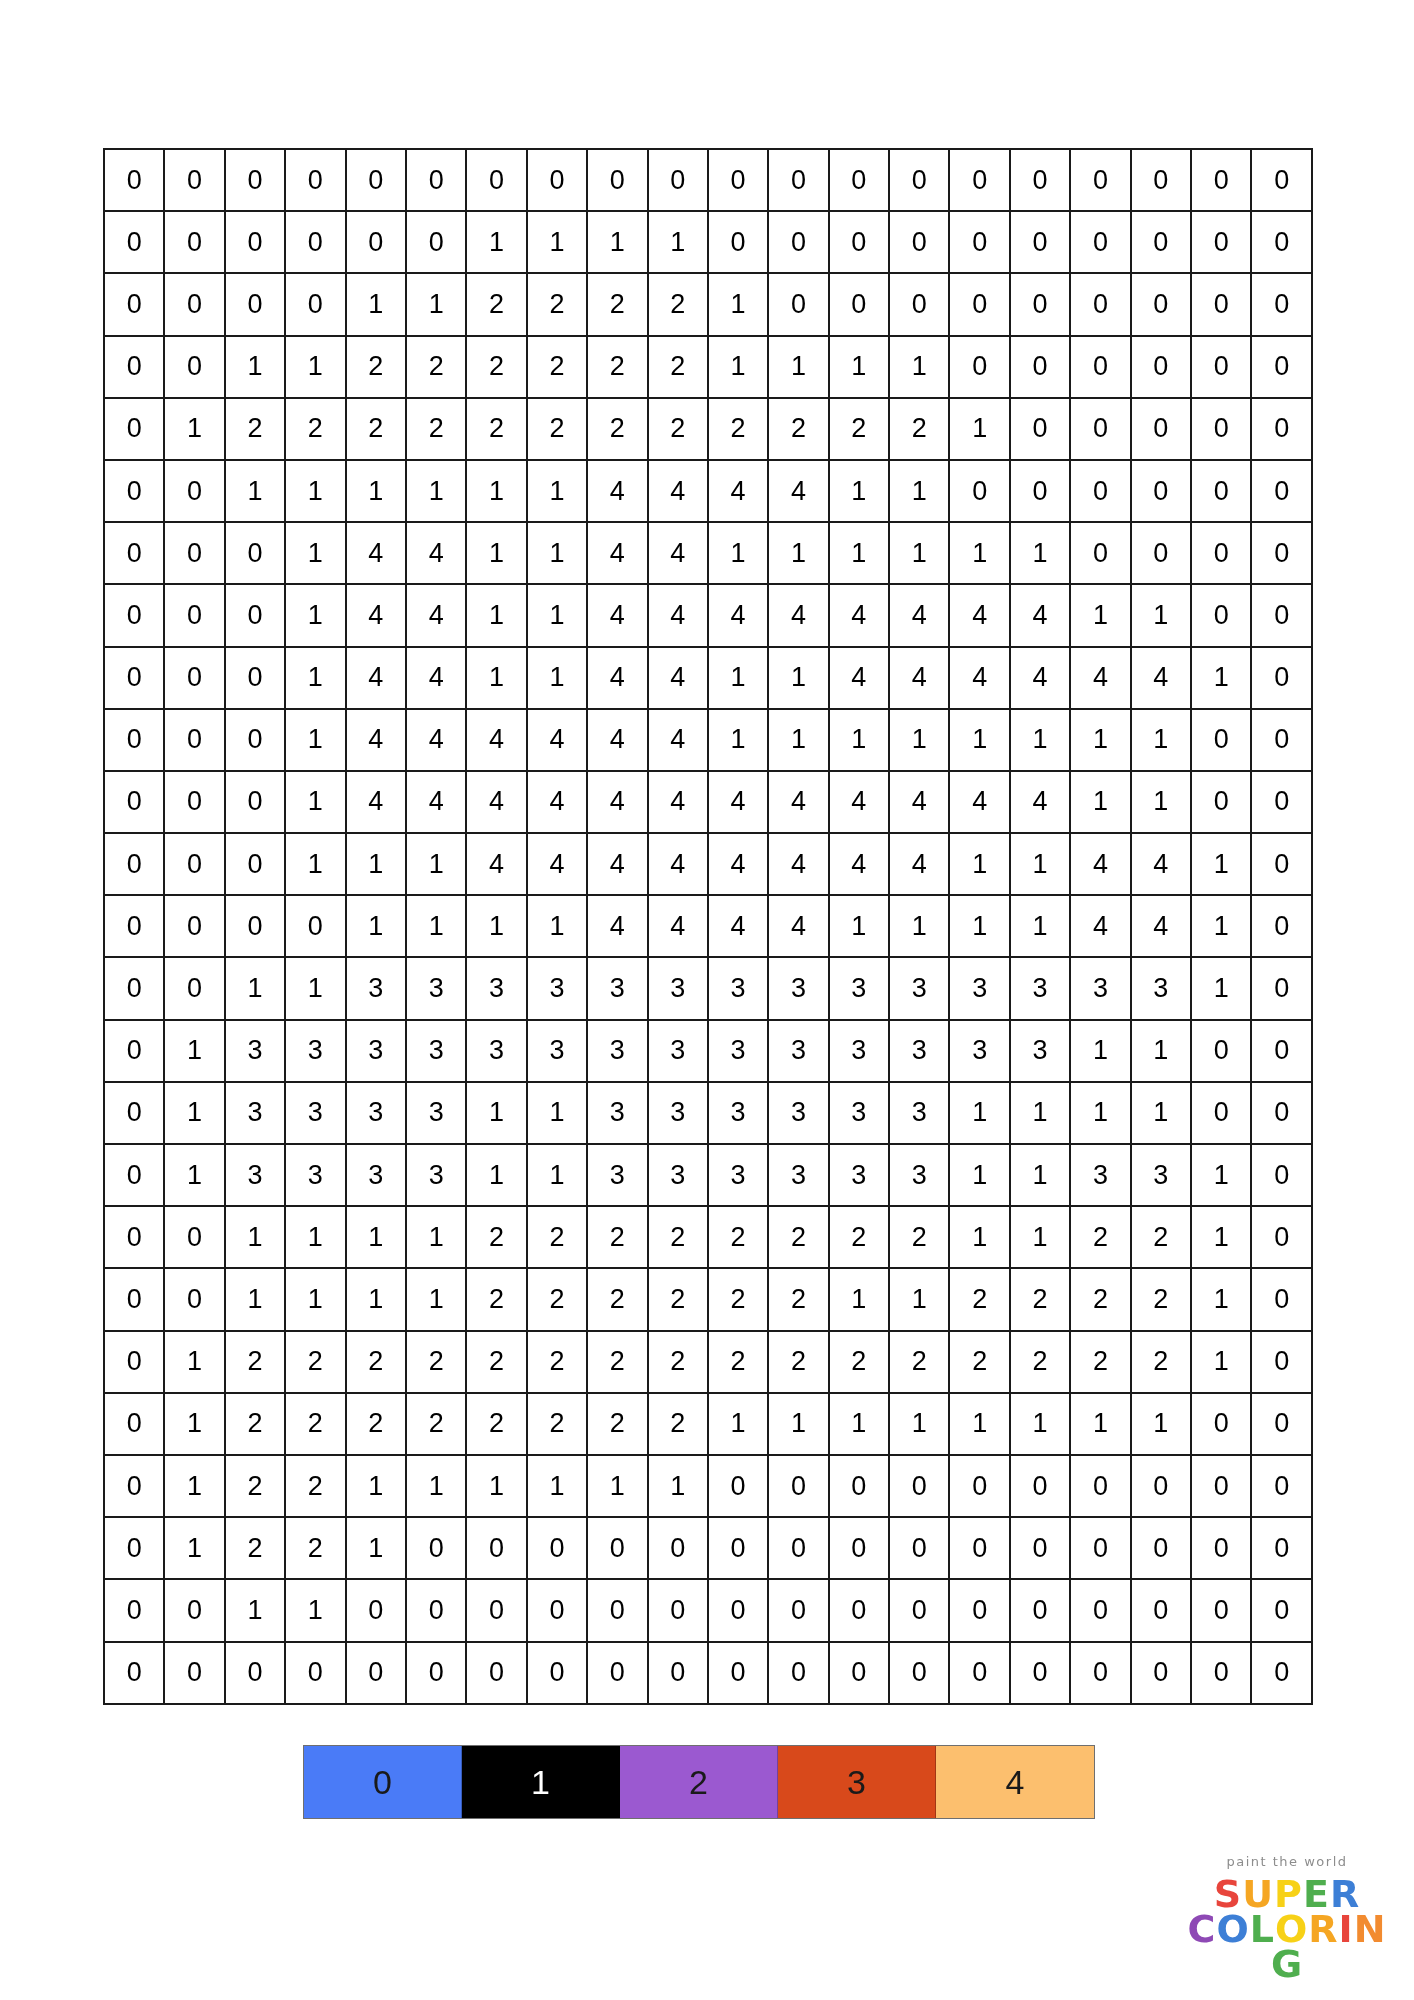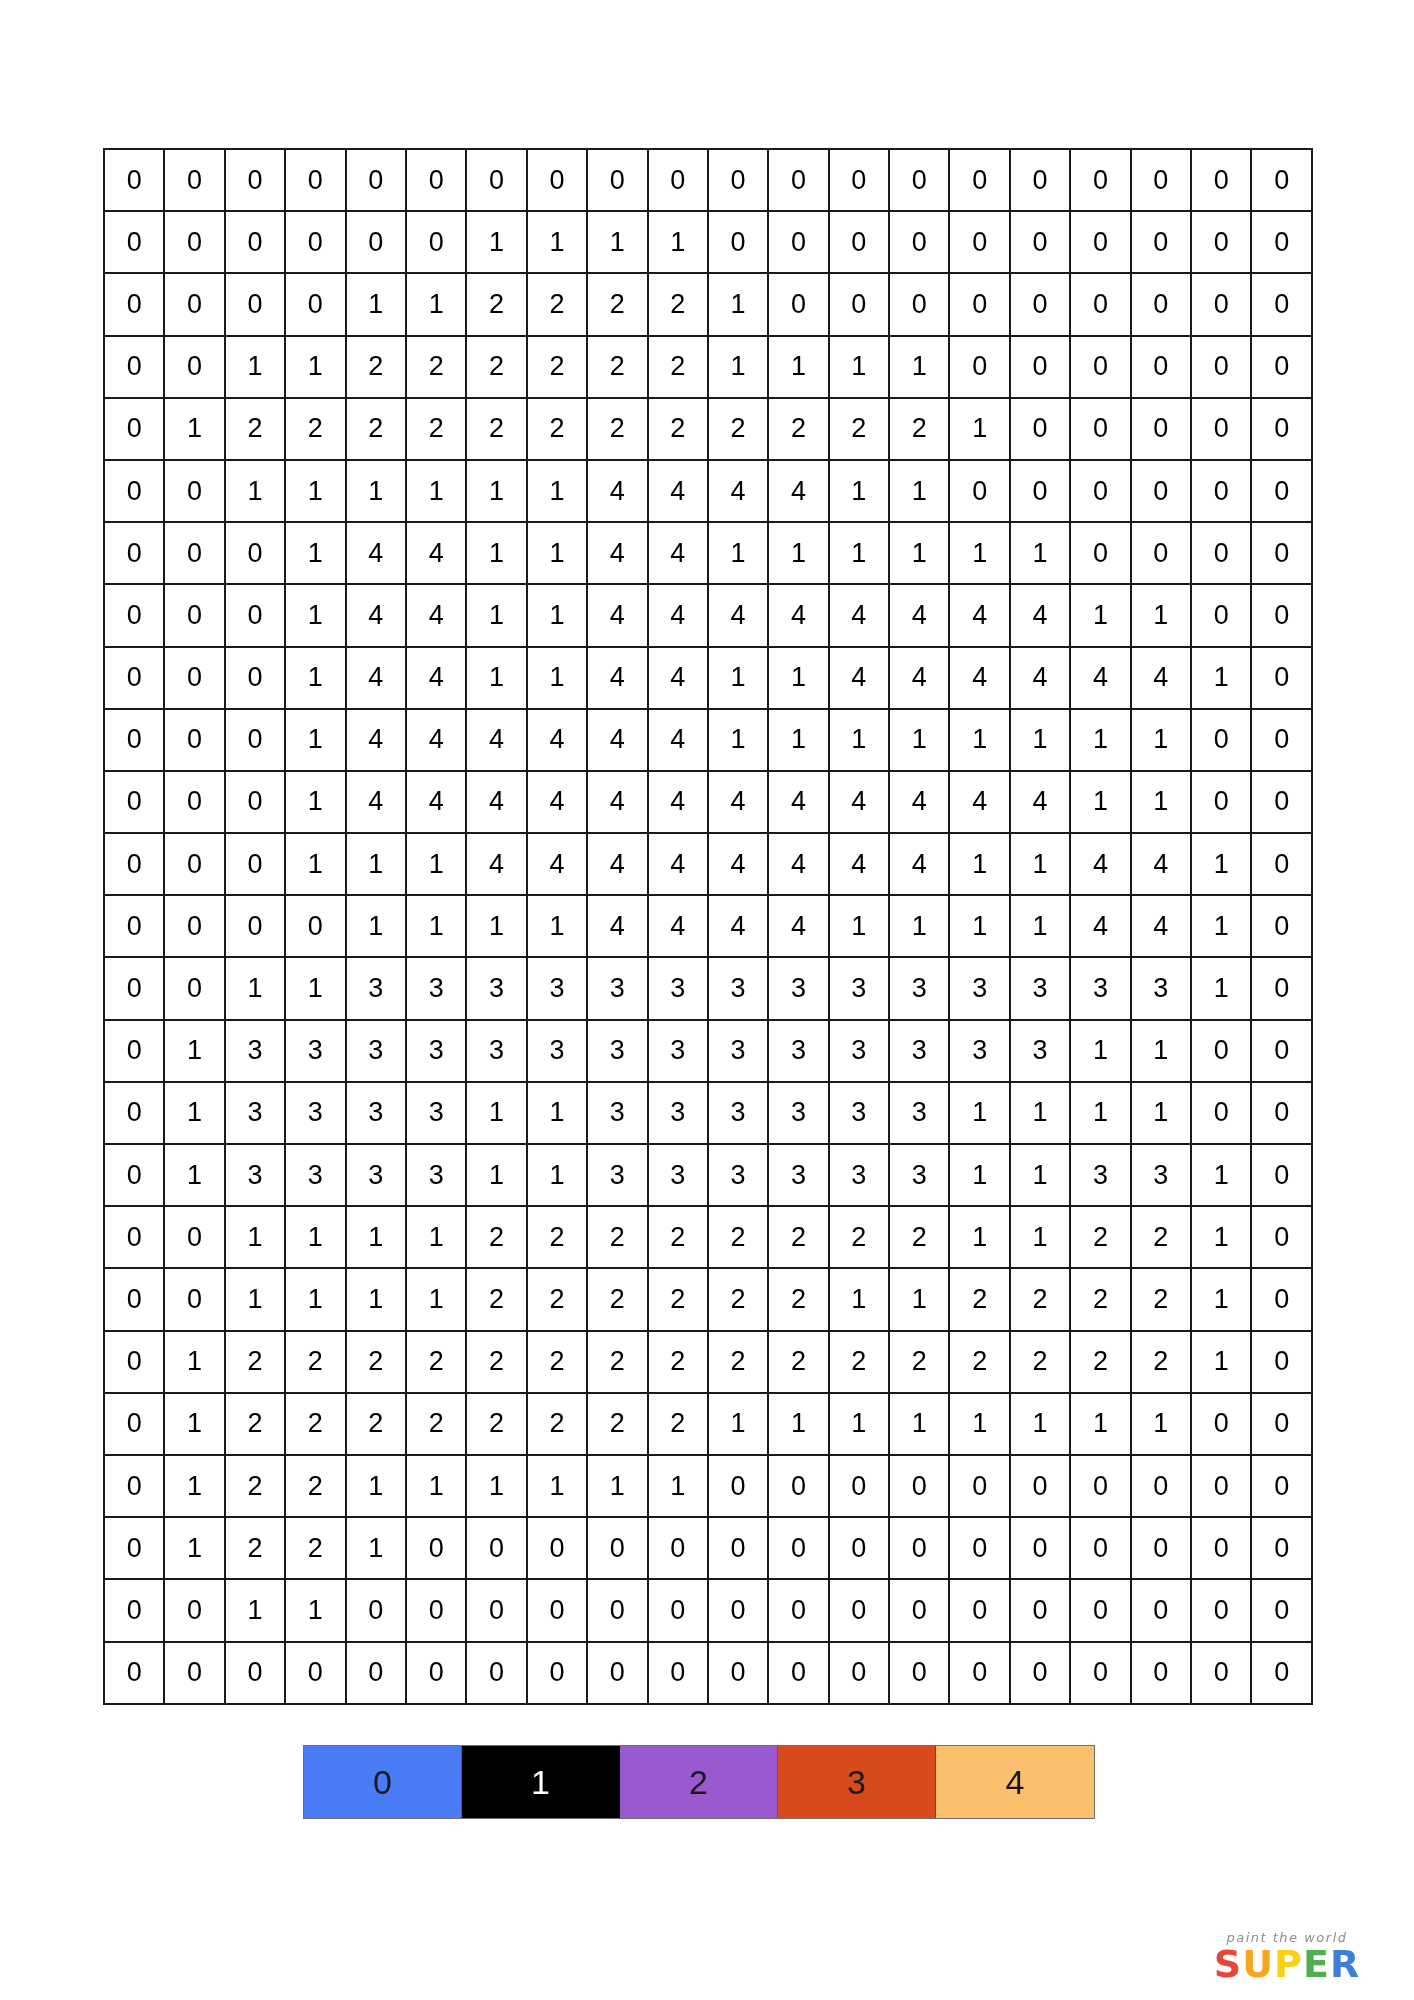--- a/index.html
+++ b/index.html
@@ -72,22 +72,21 @@
     bottom: 18px;
     width: 210px;
     text-align: center;
     user-select: none;
   }
   #logo .tagline {
     font-family: "DejaVu Sans", sans-serif;
     font-size: 13px;
     color: #8d8d8d;
     letter-spacing: 1.5px;
-    margin-bottom: 2px;
-    font-style: italic;
+    margin-bottom: 8px;
   }
   #logo .word {
     font-family: "DejaVu Sans", sans-serif;
     font-weight: bold;
     font-size: 38px;
     line-height: 0.92;
     letter-spacing: 1px;
   }
   #logo .word span { display: inline-block; }
   .l1 { color: #e8453c; }
@@ -667,15 +666,18 @@
       <div class="legend-cell" style="background: rgb(155, 89, 208); color: rgb(26, 26, 26);">2</div>
       <div class="legend-cell" style="background: rgb(216, 73, 27); color: rgb(26, 26, 26);">3</div>
       <div class="legend-cell" style="background: rgb(252, 191, 110); color: rgb(26, 26, 26);">4</div>
     </div>
 
   <div id="logo">
     <div class="tagline">paint the world</div>
     <div class="word">
       <span class="l1">S</span><span class="l2">U</span><span class="l3">P</span><span class="l4">E</span><span class="l5">R</span>
     </div>
+    <div class="word">
+      <span class="l6">C</span><span class="l5">O</span><span class="l4">L</span><span class="l3">O</span><span class="l2">R</span><span class="l7">I</span><span class="l8">N</span><span class="l4">G</span>
+    </div>
   </div>
 
 </div>
 
 </body></html>

